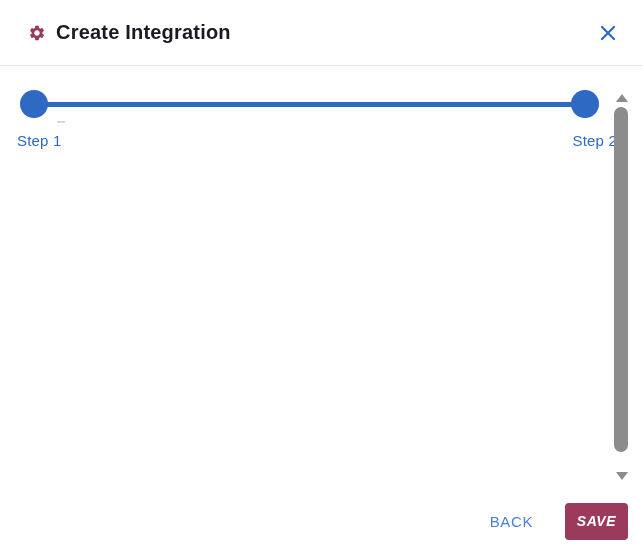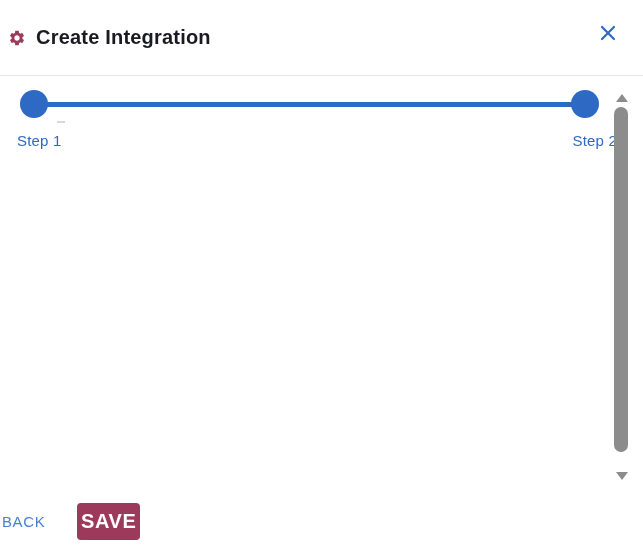--- a/index.html
+++ b/index.html
@@ -12,24 +12,24 @@
   }
   .dialog {
     position: absolute;
     inset: 0;
     background: #fff;
   }
   
   .dialog-header {
     position: absolute;
     top: 0; left: 0; right: 0;
-    height: 76px;
+    height: 66px;
     display: flex;
     align-items: center;
-    padding-left: 8px;
+    padding-left: 28px;
     border-bottom: 1px solid #e6e6ea;
     background: #fff;
   }
   .gear-icon {
     width: 18px; height: 18px;
     margin-right: 10px;
     flex: 0 0 auto;
   }
   .dialog-title {
     font-size: 20px;
@@ -122,20 +122,21 @@
     cursor: pointer;
   }
   
   .dialog-footer {
     position: absolute;
     left: 0; right: 0;
     bottom: 0;
     height: 60px;
     display: flex;
     align-items: center;
+    justify-content: flex-end;
     padding-right: 15px;
     gap: 30px;
     background: #fff;
   }
   .text-button {
     background: transparent;
     border: none;
     font-family: "Liberation Sans", sans-serif;
     font-size: 15px;
     letter-spacing: 0.6px;
@@ -144,24 +145,25 @@
     padding: 6px 2px;
   }
   .save-button {
     width: 63px;
     height: 37px;
     background: var(--brand-maroon, #9c3a5c);
     color: #ffffff;
     border: none;
     border-radius: 4px;
     font-family: "Liberation Sans", sans-serif;
-    font-size: 20px;
+    font-size: 14px;
     font-weight: bold;
     letter-spacing: 0.6px;
     cursor: pointer;
+    font-style: italic;
   }
 </style>
 </head>
 <body>
 
 <div class="dialog">
 
   <div class="dialog-header">
     <svg class="gear-icon" viewBox="0 0 24 24">
       <path fill="var(--brand-maroon, #9c3a5c)" d="M19.14,12.94c0.04-0.3,0.06-0.61,0.06-0.94c0-0.32-0.02-0.64-0.07-0.94l2.03-1.58c0.18-0.14,0.23-0.41,0.12-0.61 l-1.92-3.32c-0.12-0.22-0.37-0.29-0.59-0.22l-2.39,0.96c-0.5-0.38-1.03-0.7-1.62-0.94L14.4,2.81c-0.04-0.24-0.24-0.41-0.48-0.41 h-3.84c-0.24,0-0.43,0.17-0.47,0.41L9.25,5.35C8.66,5.59,8.12,5.92,7.63,6.29L5.24,5.33c-0.22-0.08-0.47,0-0.59,0.22L2.74,8.87 C2.62,9.08,2.66,9.34,2.86,9.48l2.03,1.58C4.84,11.36,4.8,11.69,4.8,12s0.02,0.64,0.07,0.94l-2.03,1.58 c-0.18,0.14-0.23,0.41-0.12,0.61l1.92,3.32c0.12,0.22,0.37,0.29,0.59,0.22l2.39-0.96c0.5,0.38,1.03,0.7,1.62,0.94l0.36,2.54 c0.05,0.24,0.24,0.41,0.48,0.41h3.84c0.24,0,0.44-0.17,0.47-0.41l0.36-2.54c0.59-0.24,1.13-0.56,1.62-0.94l2.39,0.96 c0.22,0.08,0.47,0,0.59-0.22l1.92-3.32c0.12-0.22,0.07-0.47-0.12-0.61L19.14,12.94z M12,15.6c-1.98,0-3.6-1.62-3.6-3.6 s1.62-3.6,3.6-3.6s3.6,1.62,3.6,3.6S13.98,15.6,12,15.6z"></path>

